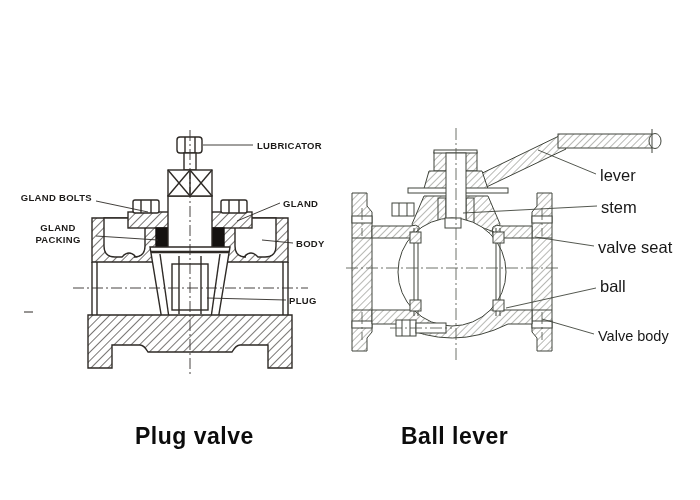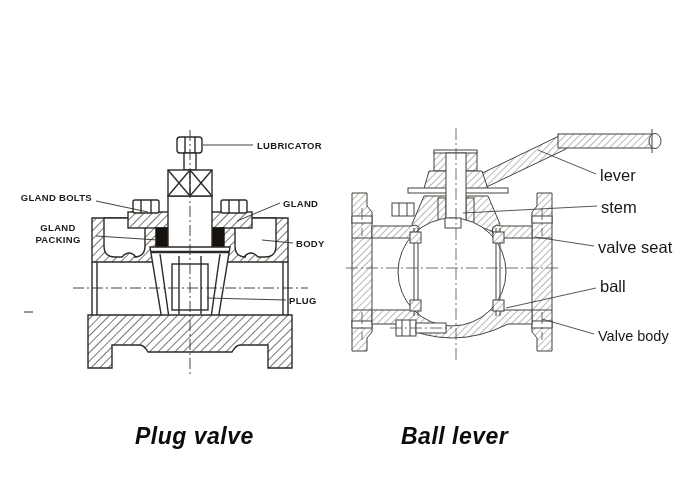--- a/index.html
+++ b/index.html
@@ -4,21 +4,21 @@
 <style>
   html,body{margin:0;padding:0;}
   body{
     width:700px;height:500px;position:relative;background:#ffffff;
     font-family:"Liberation Sans", sans-serif;overflow:hidden;
   }
   .stage{position:absolute;inset:0;}
   svg{position:absolute;left:0;top:0;}
   .caption{
     position:absolute;font-weight:bold;font-size:23px;color:#0c0c0c;
-    letter-spacing:0.5px;white-space:nowrap;font-style:italic;
+    letter-spacing:0.5px;white-space:nowrap;
   }
   .caption.plug{left:135px;top:423px;}
   .caption.ball{left:401px;top:423px;}
   
   .pv-line{stroke:#2e2a26;fill:none;}
   .pv-shape{stroke:#2e2a26;fill:#ffffff;}
   .pv-hatch{stroke:#2e2a26;fill:url(#hatchPV);}
   .pv-black{fill:#151210;stroke:#151210;}
   .pv-label{font-size:9.5px;font-weight:bold;fill:#1c1a18;letter-spacing:0.3px;}
   .pv-center{stroke:#33302c;stroke-width:0.9;stroke-dasharray:11 3 2 3;fill:none;}

